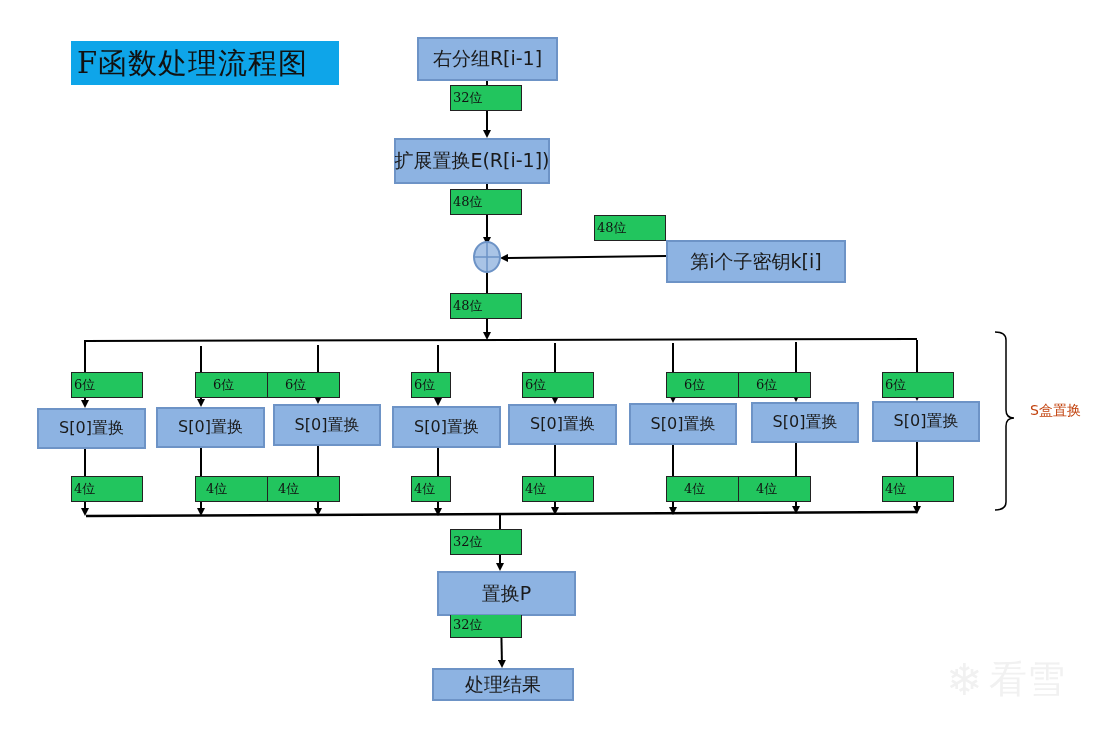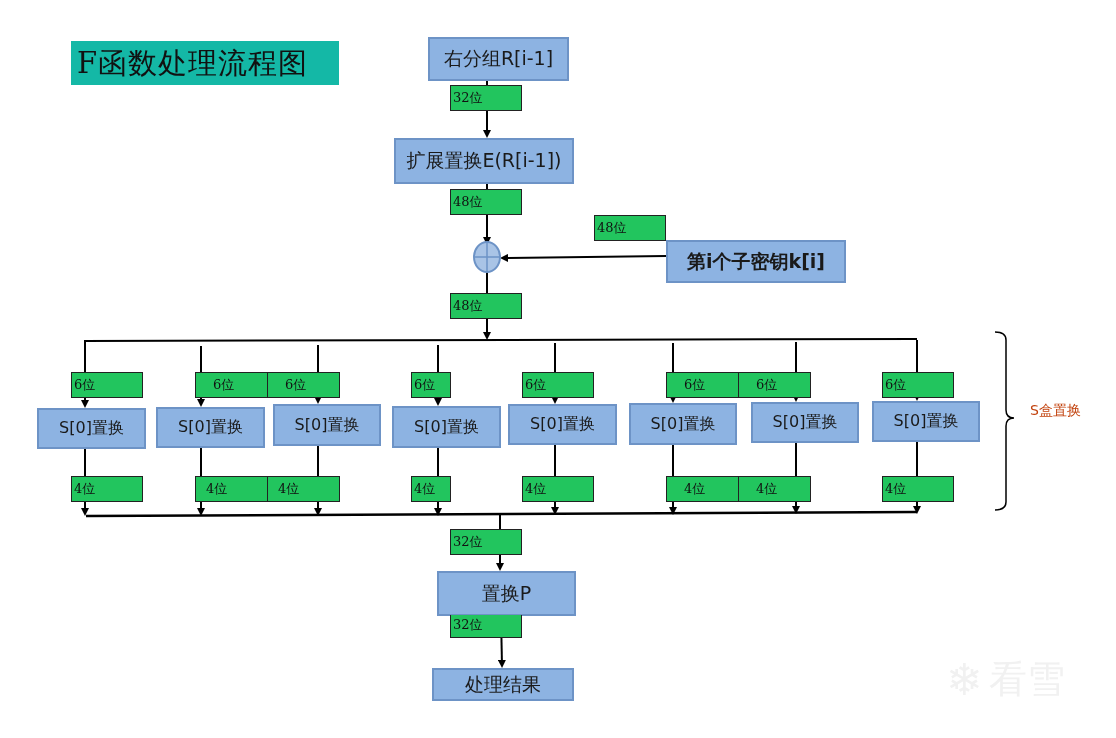--- a/index.html
+++ b/index.html
@@ -1,20 +1,20 @@
 <!DOCTYPE html>
 <html><head>
 <meta charset="utf-8">
 <style>
   html, body { margin:0; padding:0; background:#ffffff; }
   body { width:1116px; height:738px; position:relative; overflow:hidden;
          font-family:"DejaVu Sans", "Liberation Sans", sans-serif; }
   svg#lines { position:absolute; left:0; top:0; }
   .title { position:absolute; left:71px; top:41px; width:268px; height:44px;
-           background:#14b8a6; box-sizing:border-box; padding-left:6px;
+           background:#0ea5e9; box-sizing:border-box; padding-left:6px;
            font-family:"DejaVu Serif","Liberation Serif",serif; font-size:29px;
            line-height:44px; color:#111; letter-spacing:1px; }
   .node { position:absolute; background:#8db3e2; border:2px solid #6d93c6;
           box-sizing:border-box; color:#1a1a1a; display:flex; align-items:center;
           justify-content:center; font-size:19px; white-space:nowrap; }
   .sbox { font-size:16px;margin-left:8px; }
   .lbl { position:absolute; background:#22c55e; border:1px solid #222; box-sizing:border-box;
          font-family:"DejaVu Serif","Liberation Serif",serif; font-size:13px;
          line-height:24px; padding-left:2px; color:#111; height:26px; }
   .lbl.double { display:flex; padding-left:0; }
@@ -69,28 +69,28 @@
     </g>
 
   <line x1="500" y1="514" x2="500" y2="569" stroke="#000" stroke-width="2" marker-end="url(#arr)"></line>
   <line x1="501" y1="615" x2="502" y2="666" stroke="#000" stroke-width="2" marker-end="url(#arr)"></line>
 
   <path d="M995,332 Q1006,332 1006,340 L1006,410 Q1006,418 1014,418 Q1006,418 1006,426 L1006,502 Q1006,510 995,510" fill="none" stroke="#000" stroke-width="1.5"></path>
 </svg>
 
 <div class="title">F函数处理流程图</div>
 
-<div class="node" style="left:428px;top:37px;width:141px;height:44px;">右分组R[i-1]</div>
+<div class="node" style="left:417px;top:37px;width:141px;height:44px;">右分组R[i-1]</div>
 <div class="lbl" style="left:450px;top:85px;width:72px;">32位</div>
 
-<div class="node" style="left:394px;top:138px;width:180px;height:46px;">扩展置换E(R[i-1])</div>
+<div class="node" style="left:394px;top:138px;width:156px;height:46px;">扩展置换E(R[i-1])</div>
 <div class="lbl" style="left:450px;top:189px;width:72px;">48位</div>
 
 <div class="lbl" style="left:594px;top:215px;width:72px;">48位</div>
-<div class="node" style="left:666px;top:240px;width:180px;height:43px;font-weight:bold;">第i个子密钥k[i]</div>
+<div class="node" style="left:666px;top:240px;width:180px;height:43px;">第i个子密钥k[i]</div>
 
 <div class="lbl" style="left:450px;top:293px;width:72px;">48位</div>
 
 <div class="lbl" style="left:71px;top:372px;width:72px;">6位</div>
 <div class="lbl double" style="left:195px;top:372px;width:145px;">
   <span>6位</span>
   <span>6位</span>
 </div>
 <div class="lbl" style="left:411px;top:372px;width:40px;">6位</div>
 <div class="lbl" style="left:522px;top:372px;width:72px;">6位</div>

